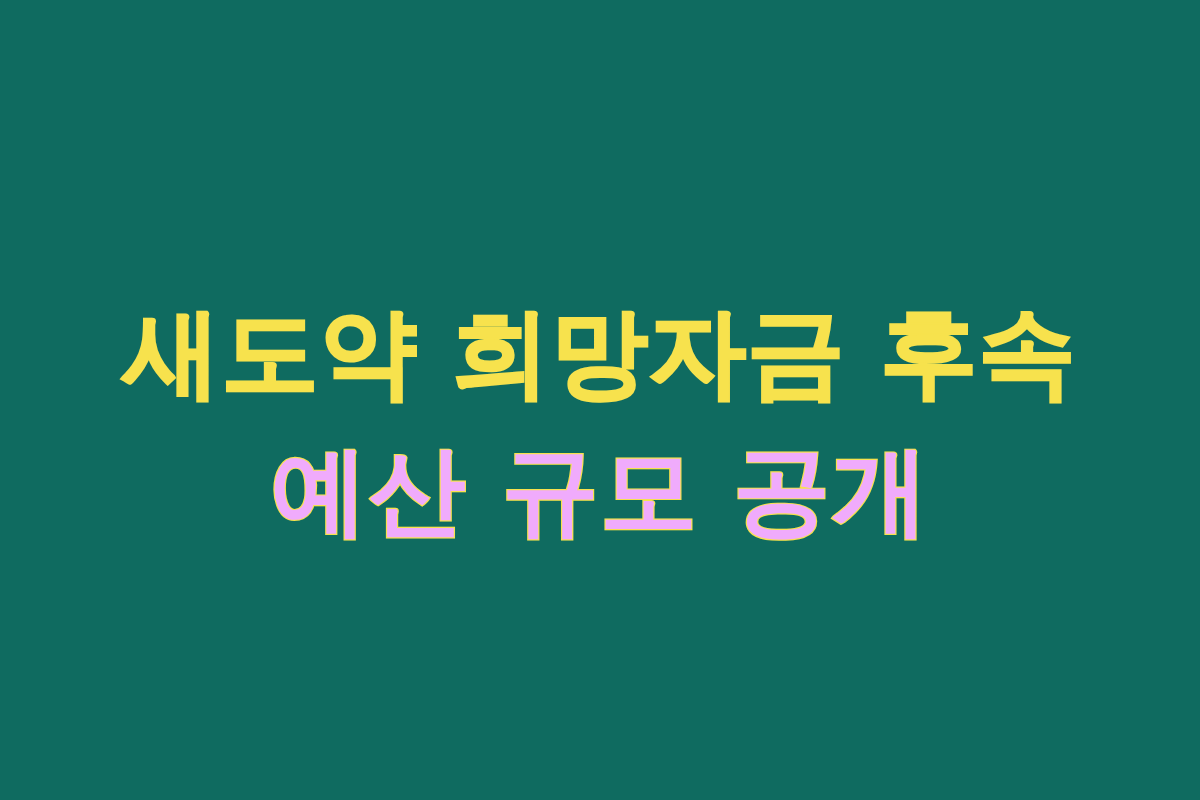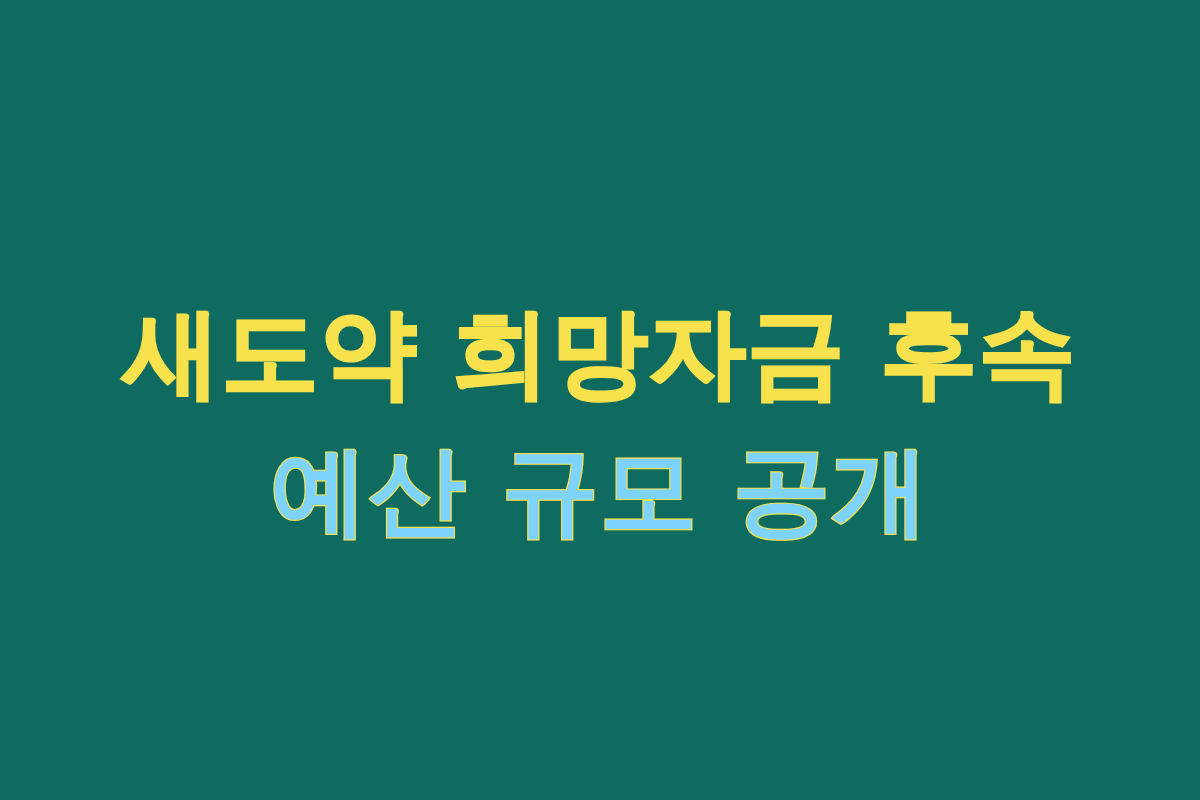--- a/index.html
+++ b/index.html
@@ -59,17 +59,17 @@
 </style>
 </head>
 <body>
 
 <div id="banner" style="background-color: rgb(15, 107, 96);">
 
   <div id="headline">
 
     <span class="headline-line line-1" style="color: rgb(247, 226, 77); -webkit-text-stroke-color: rgb(247, 226, 77);">새도약 희망자금 후속</span>
 
-    <span class="headline-line line-2" style="color: #7dd3fc; -webkit-text-stroke-color: rgb(247, 226, 77);">예산 규모 공개</span>
+    <span class="headline-line line-2" style="color: #f0abfc; -webkit-text-stroke-color: rgb(247, 226, 77);">예산 규모 공개</span>
 
   </div>
 
 </div>
 
 </body></html>

